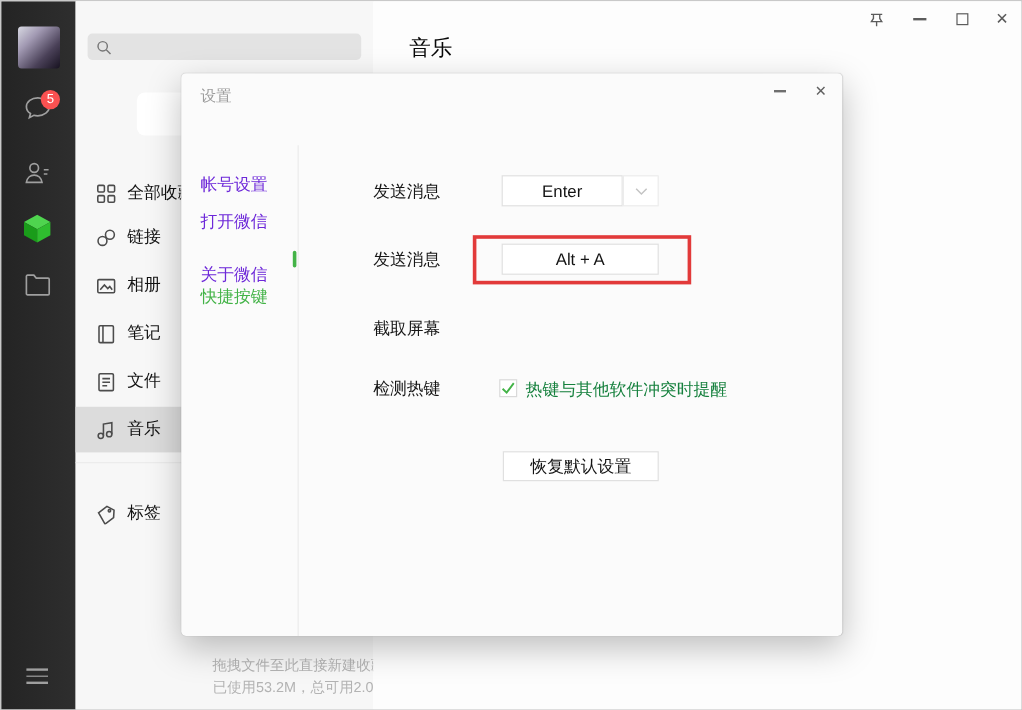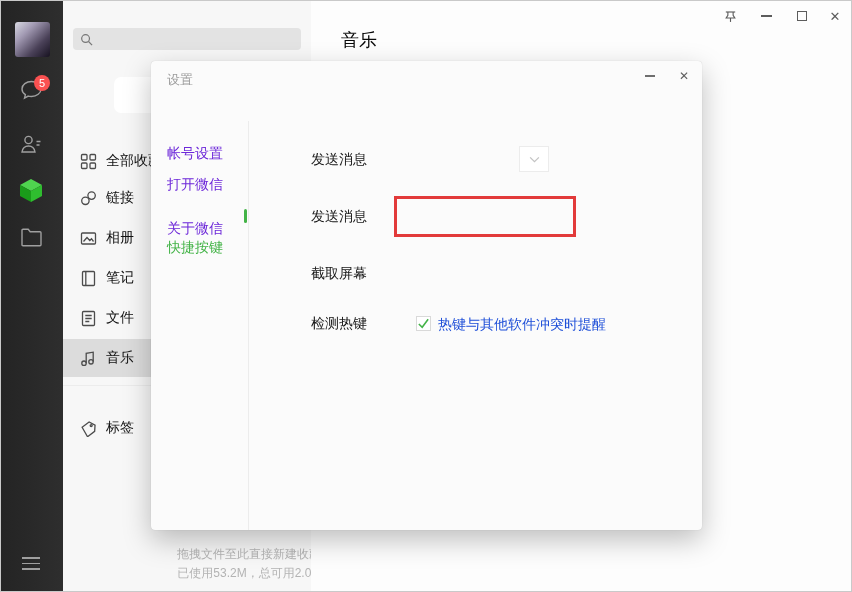--- a/index.html
+++ b/index.html
@@ -91,21 +91,21 @@
   .redbox {
     position:absolute; left:243px; top:135px; width:182px; height:41px;
     border:3px solid #e23a3a; z-index:3; pointer-events:none;
   }
   .btn-capture { left:267px; top:142px; width:131px; height:26px; }
   .btn-open { left:267px; top:199px; width:131px; height:26px; }
   .checkbox {
     position:absolute; left:265px; top:255px; width:15px; height:15px;
     background:#fff; border:1px solid #d9d9d9; display:flex; align-items:center; justify-content:center; cursor:pointer;
   }
-  .chk-label { position:absolute; left:287px; top:255px; font-size:14px; color:#1d4ed8; white-space:nowrap; }
+  .chk-label { position:absolute; left:287px; top:255px; font-size:14px; color:#15803d; white-space:nowrap; }
   .btn-reset { left:268px; top:315px; width:130px; height:25px; }
 </style>
 </head>
 <body>
 
 <div id="app">
 
   <div id="sidebar">
     <div class="avatar"></div>
 
@@ -292,34 +292,37 @@
 
     <div class="dlg-sep"></div>
 
     <div class="nav-item" style="top:84px;">帐号设置</div>
     <div class="nav-item" style="top:115px;">打开微信</div>
     <div class="nav-item active" style="top:146px;margin-top:32px;">快捷按键</div>
     <div class="nav-indicator"></div>
     <div class="nav-item" style="top:159px;">关于微信</div>
 
     <div class="frm-label" style="top:90px;">发送消息</div>
+    <div class="btn combo-main">Enter</div>
     <div class="btn combo-arrow">
       <svg viewBox="0 0 12 8" width="11" height="7">
           <polyline points="1,1.5 6,6.5 11,1.5" fill="none" stroke="#c3c3c3" stroke-width="1.4"></polyline>
         </svg>
     </div>
 
     <div class="frm-label" style="top:147px;">发送消息</div>
+    <div class="btn btn-capture">Alt + A</div>
     <div class="redbox"></div>
 
     <div class="frm-label" style="top:204px;">截取屏幕</div>
 
     <div class="frm-label" style="top:254px;">检测热键</div>
     <div class="checkbox">
       <svg viewBox="0 0 14 14" width="13" height="13">
           <polyline points="2,7.5 5.6,11 12,2.5" fill="none" stroke="#43b347" stroke-width="1.7"></polyline>
         </svg>
     </div>
     <div class="chk-label">热键与其他软件冲突时提醒</div>
 
+    <div class="btn btn-reset">恢复默认设置</div>
   </div>
 
 </div>
 
 </body></html>

